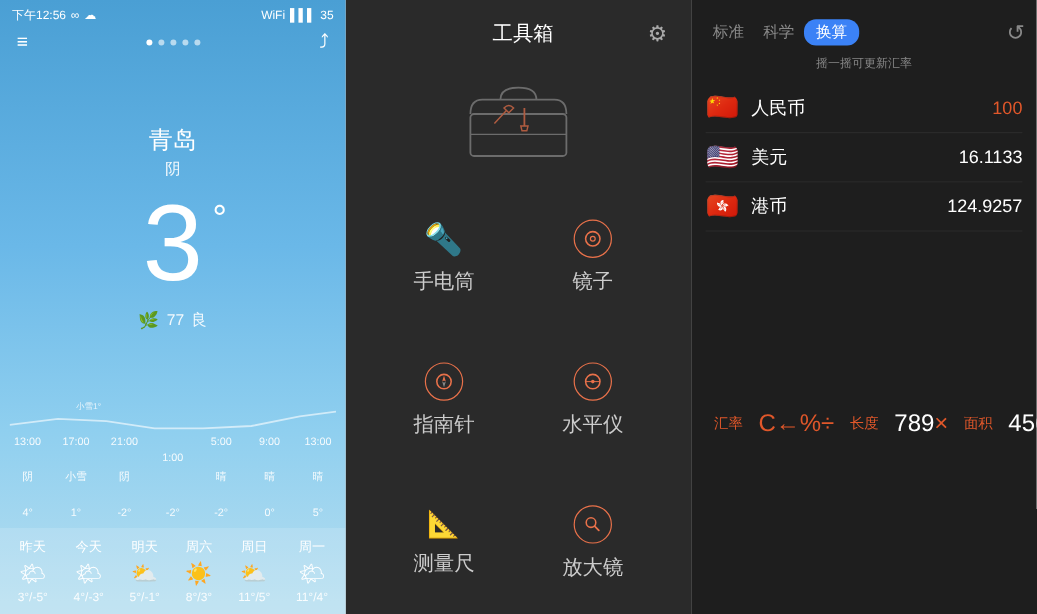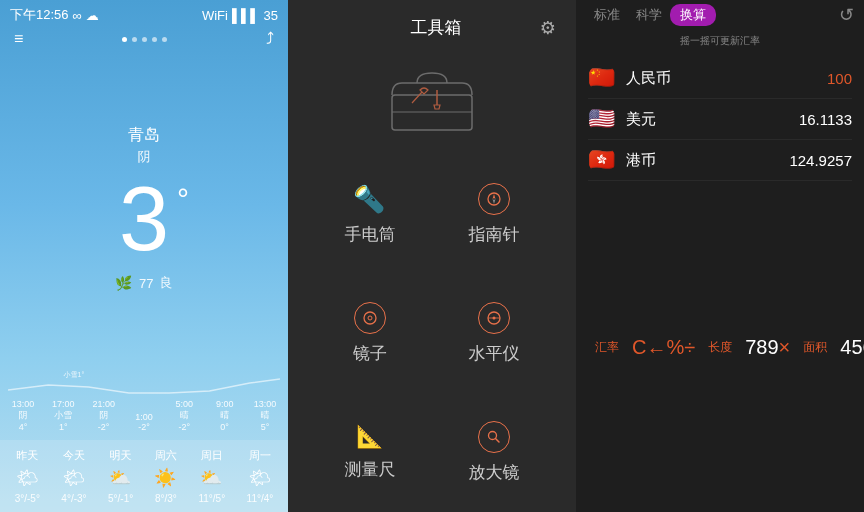--- a/index.html
+++ b/index.html
@@ -20,21 +20,21 @@
       overflow: hidden;
       display: flex;
       flex-direction: column;
     }
 
     .weather-status-bar {
       display: flex;
       justify-content: space-between;
       align-items: center;
       padding: 6px 10px 4px;
-      font-size: 13px;
+      font-size: 10px;
       color: #fff;
     }
     .status-left { display: flex; align-items: center; gap: 4px; }
     .status-right { display: flex; align-items: center; gap: 4px; }
 
     .weather-top-bar {
       display: flex;
       justify-content: space-between;
       align-items: center;
       padding: 2px 14px 4px;
@@ -48,21 +48,21 @@
     .weather-main {
       flex: 1;
       display: flex;
       flex-direction: column;
       align-items: center;
       justify-content: center;
       padding-top: 10px;
     }
     .city-name {
       color: #fff;
-      font-size: 16px;
+      font-size: 20px;
       font-weight: 400;
       margin-bottom: 2px;
     }
     .weather-desc {
       color: rgba(255,255,255,0.9);
       font-size: 13px;
       margin-bottom: 8px;
     }
     .temperature {
       color: #fff;
@@ -96,21 +96,21 @@
       display: flex;
       justify-content: space-between;
       align-items: flex-end;
       color: rgba(255,255,255,0.9);
       font-size: 9px;
     }
     .hour-item {
       display: flex;
       flex-direction: column;
       align-items: center;
-      gap: 0;
+      gap: 18px;
       min-width: 30px;
     }
     .hour-time { font-size: 9px; }
     .hour-desc { font-size: 9px; }
     .hour-temp { font-size: 9px; }
     
     .snow-curve {
       width: 100%;
       height: 30px;
       position: relative;
@@ -207,32 +207,32 @@
       height: 512px;
       background: #1e1e1e;
       display: flex;
       flex-direction: column;
     }
 
     .calc-tabs {
       display: flex;
       justify-content: space-around;
       align-items: flex-start;
-      padding: 4px 10px 6px;
+      padding: 16px 10px 6px;
       position: relative;
     }
     .calc-tab {
       color: #888;
       font-size: 13px;
       cursor: pointer;
       padding: 2px 8px;
     }
     .calc-tab.active {
       color: #fff;
-      background: #a21caf;
+      background: #3b82f6;
       border-radius: 10px;
       padding: 2px 10px;
       font-family: Liberation Serif, serif;
     }
     .calc-back-icon {
       margin-left: auto;
       color: #888;
       font-size: 18px;
       cursor: pointer;
     }
@@ -452,35 +452,35 @@
 
     <div class="tool-item">
       <span style="color:#e8714a; font-size:26px;">🔦</span>
       <span class="tool-label">手电筒</span>
     </div>
 
     <div class="tool-item">
       <div class="tool-icon-circle">
         <svg width="16" height="16" viewBox="0 0 16 16">
           <circle cx="8" cy="8" r="6" fill="none" stroke="#e8714a" stroke-width="1.3"></circle>
-          <polygon points="8,3 9.5,8 8,7 6.5,8" fill="#e8714a"></polygon>
-          <polygon points="8,13 9.5,8 8,9 6.5,8" fill="#888"></polygon>
+          <circle cx="8" cy="8" r="2" fill="none" stroke="#e8714a" stroke-width="1"></circle>
         </svg>
       </div>
-      <span class="tool-label">指南针</span>
+      <span class="tool-label">镜子</span>
     </div>
 
     <div class="tool-item">
       <div class="tool-icon-circle">
         <svg width="16" height="16" viewBox="0 0 16 16">
           <circle cx="8" cy="8" r="6" fill="none" stroke="#e8714a" stroke-width="1.3"></circle>
-          <circle cx="8" cy="8" r="2" fill="none" stroke="#e8714a" stroke-width="1"></circle>
+          <polygon points="8,3 9.5,8 8,7 6.5,8" fill="#e8714a"></polygon>
+          <polygon points="8,13 9.5,8 8,9 6.5,8" fill="#888"></polygon>
         </svg>
       </div>
-      <span class="tool-label">镜子</span>
+      <span class="tool-label">指南针</span>
     </div>
 
     <div class="tool-item">
       <div class="tool-icon-circle">
         <svg width="16" height="16" viewBox="0 0 16 16">
           <circle cx="8" cy="8" r="6" fill="none" stroke="#e8714a" stroke-width="1.3"></circle>
           <circle cx="8" cy="8" r="1.5" fill="#e8714a"></circle>
           <line x1="2" y1="8" x2="14" y2="8" stroke="#e8714a" stroke-width="0.8"></line>
         </svg>
       </div>

